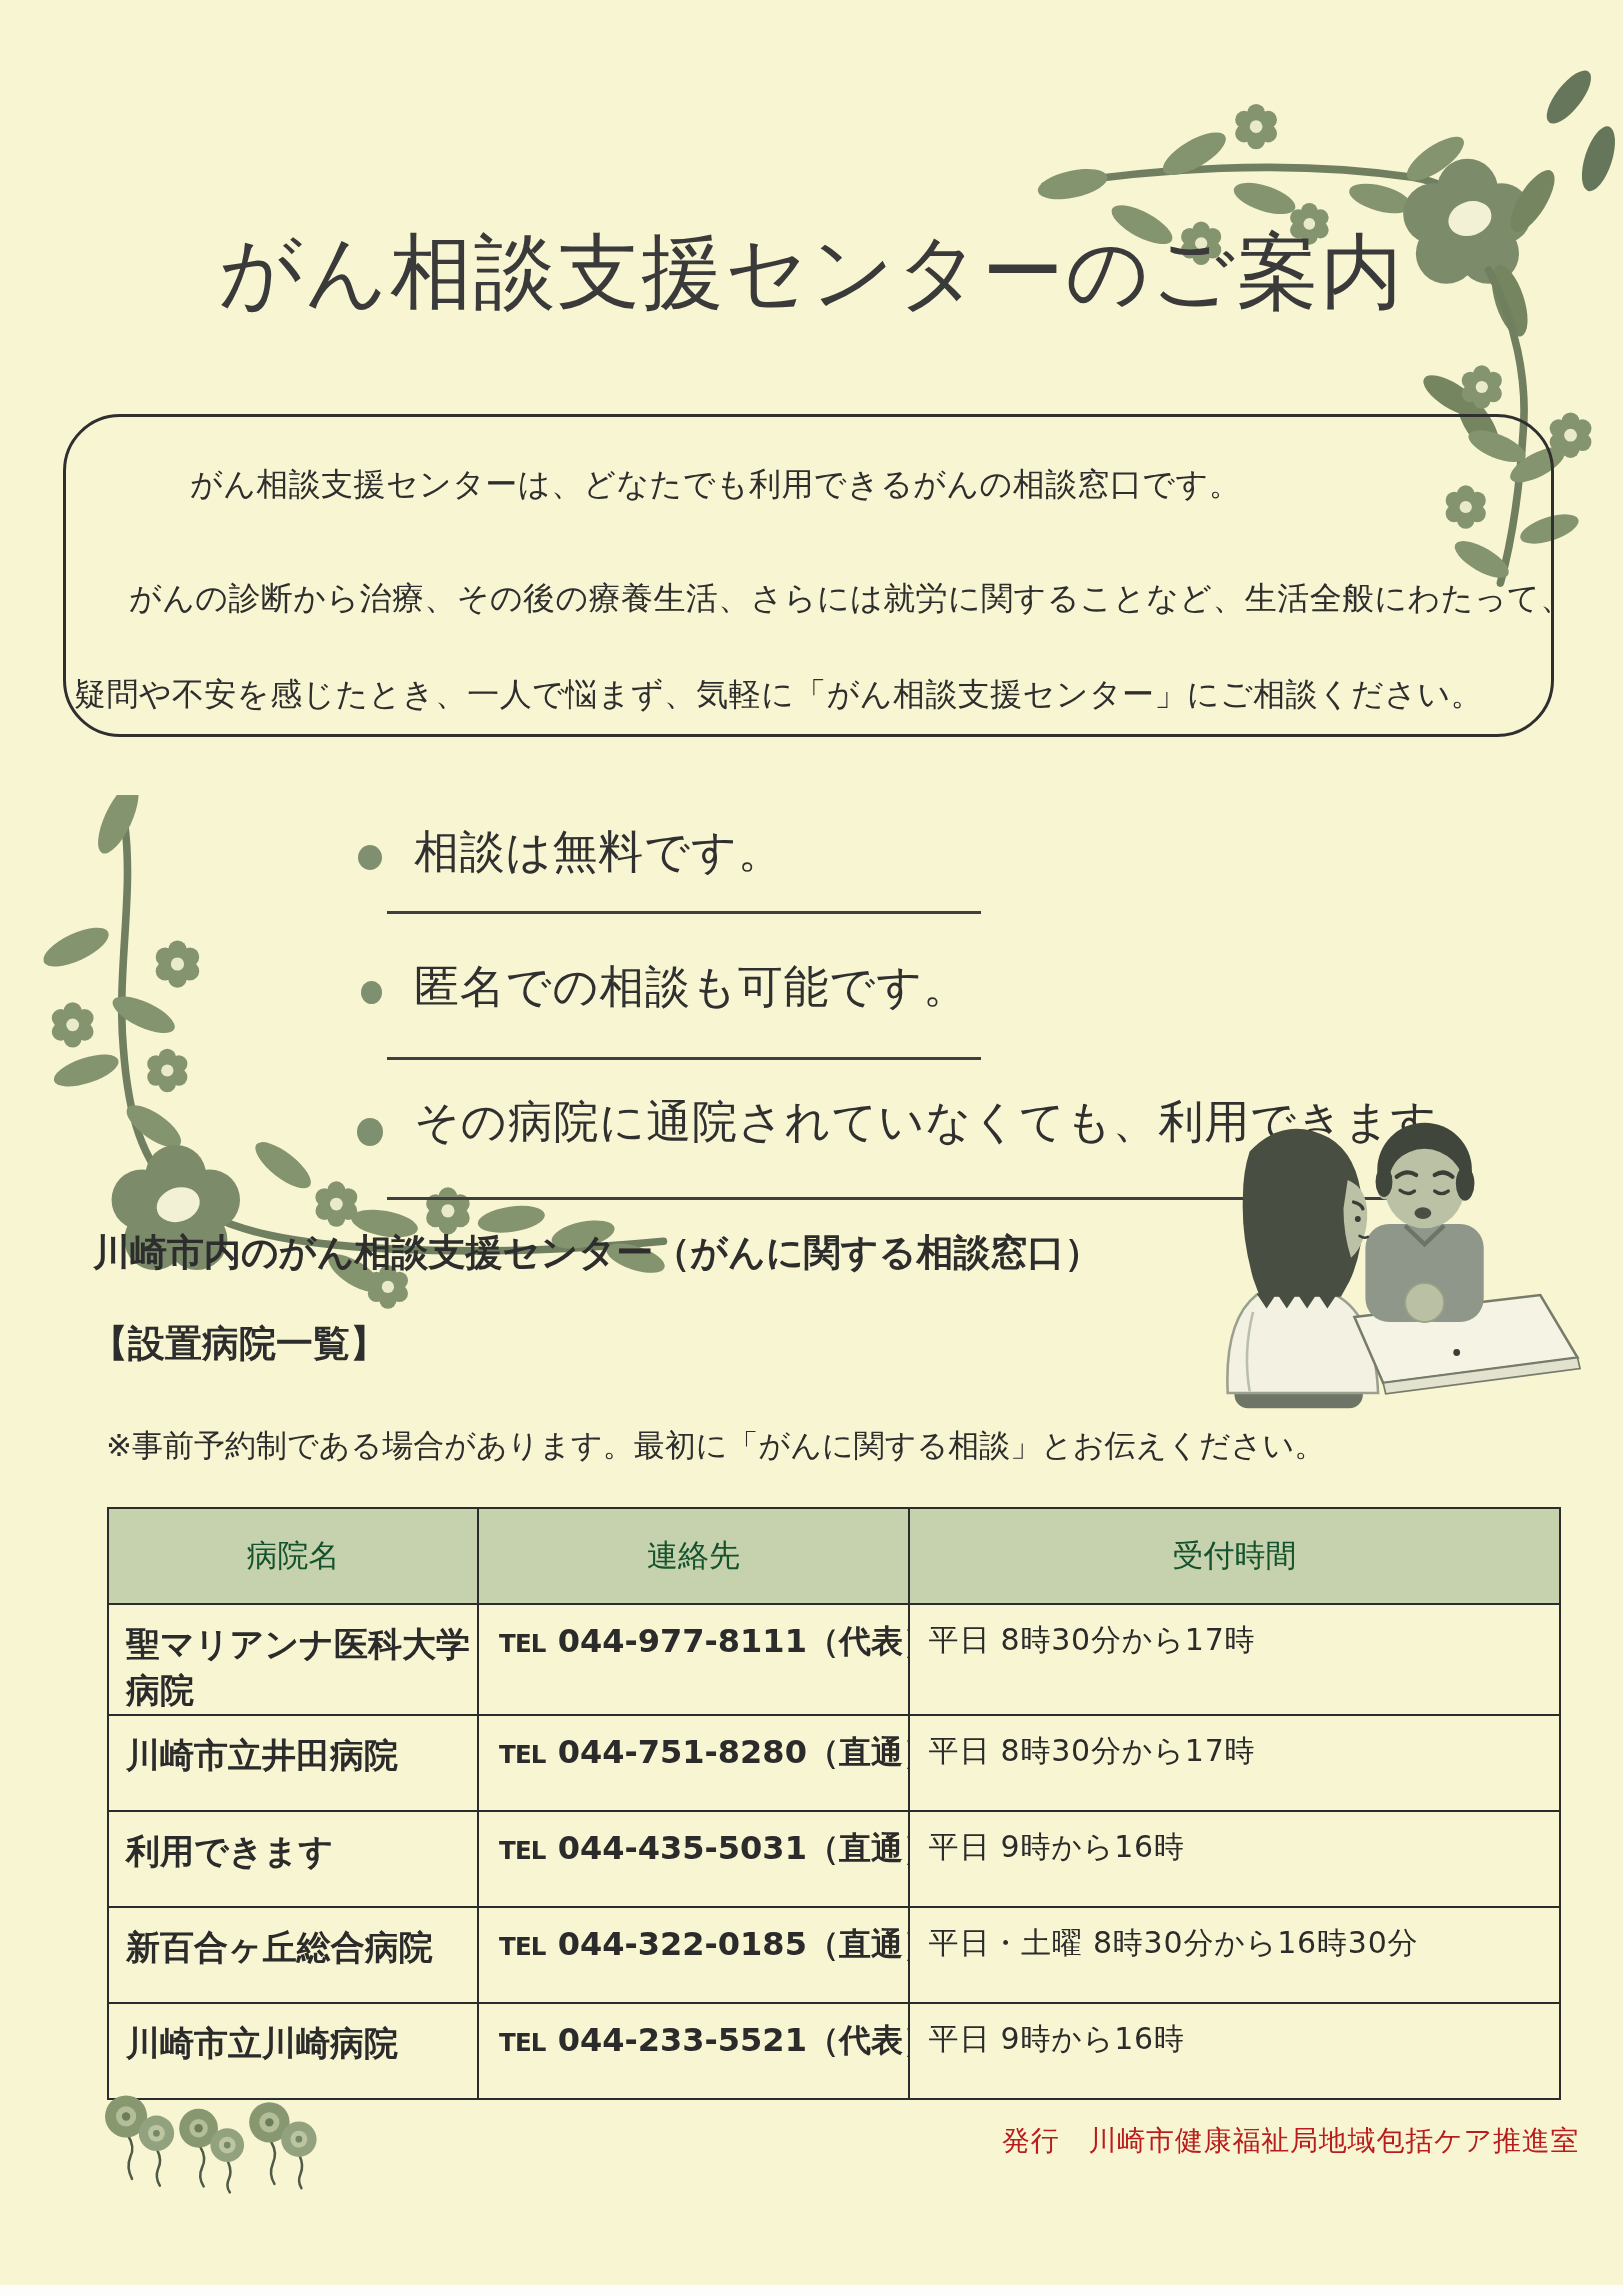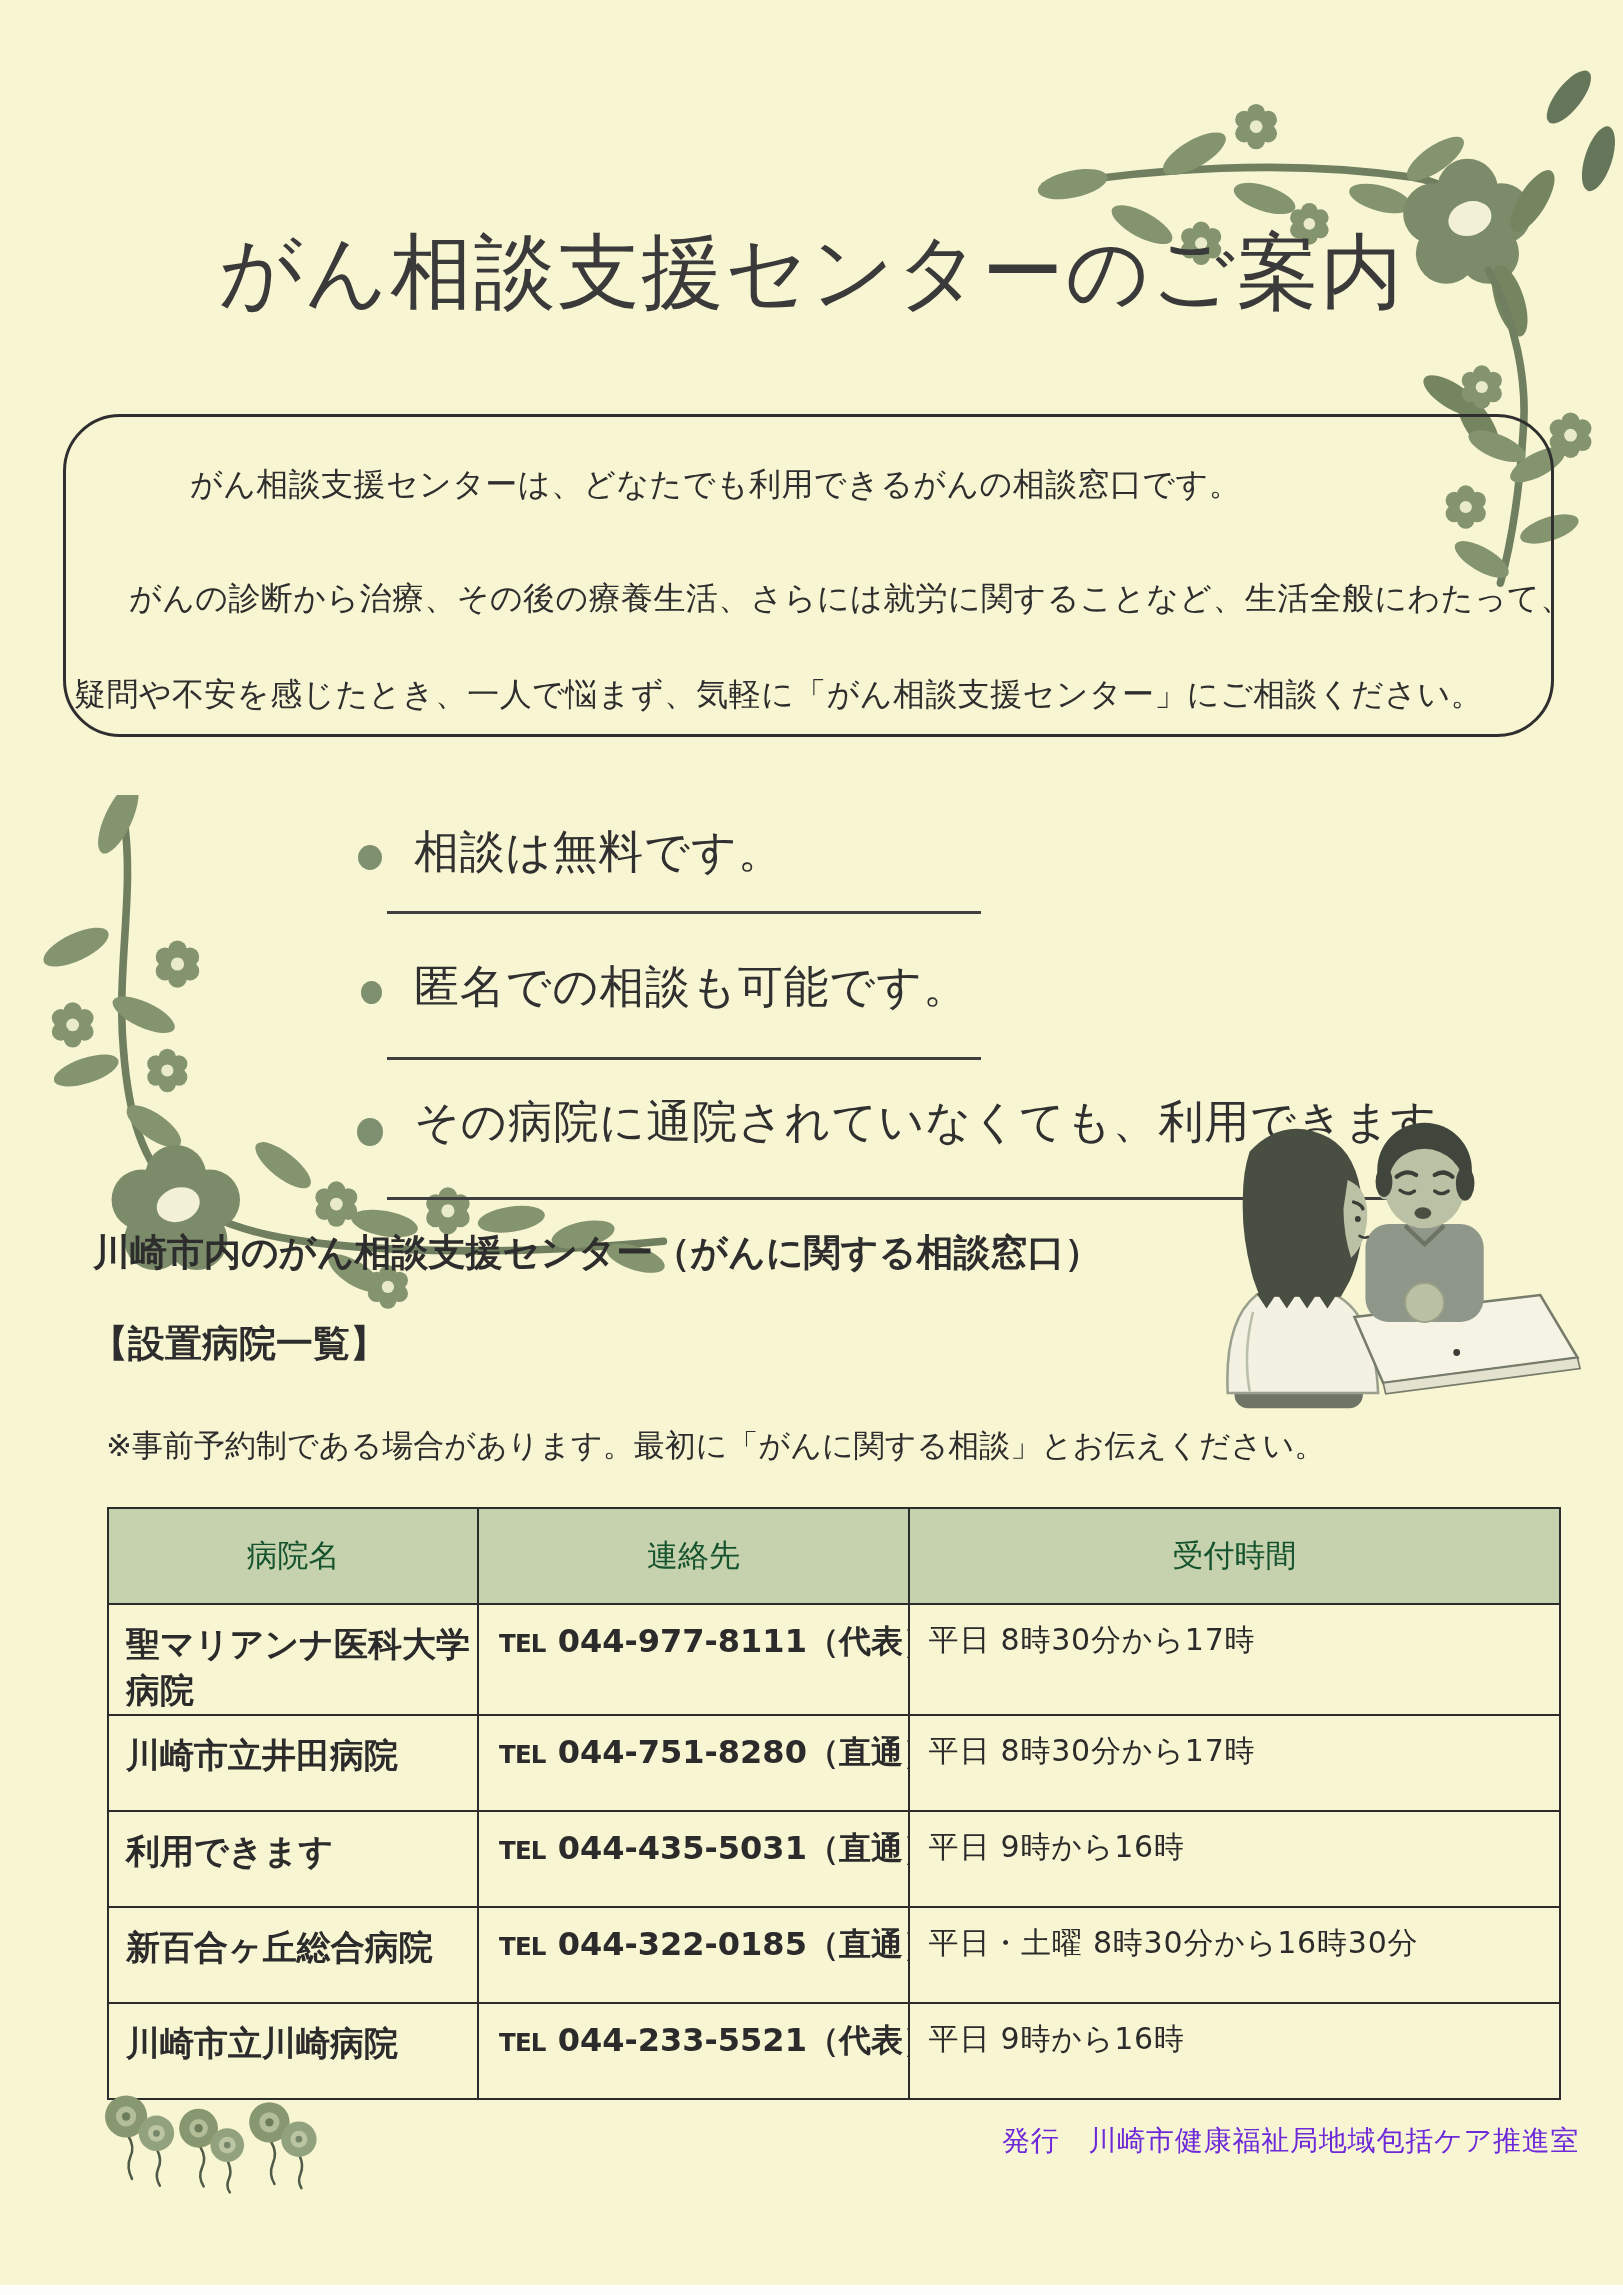--- a/index.html
+++ b/index.html
@@ -69,21 +69,21 @@
     height:96px;background:#c6d2ae;
     font-size:31px;font-weight:normal;color:#14532d;
     text-align:center;vertical-align:middle;
   }
   table.hospitals td{height:96px;vertical-align:top;background:transparent;}
   td.name{font-size:34px;font-weight:bold;padding:17px 1px 0 17px;letter-spacing:0px;}
   td.tel{font-size:32px;font-weight:bold;padding:15px 5px 0 20px;white-space:nowrap;}
   td.tel .tel-label{font-size:24.5px;font-weight:bold;letter-spacing:-0.8px;margin-right:12px;}
   td.hours{font-size:30px;padding:15px 5px 0 18.6px;white-space:nowrap;letter-spacing:0.8px;}
   
-  .footer{left:1002px;top:2122px;font-size:28px;color:#6d28d9;white-space:nowrap;letter-spacing:0.8px;}
+  .footer{left:1002px;top:2122px;font-size:28px;color:#b91c1c;white-space:nowrap;letter-spacing:0.8px;}
   
   .scan-edge{left:0;top:2285px;width:1623px;height:10px;background:#fdfdfb;}
   svg{display:block;}
 </style>
 </head>
 <body>
 
 <div class="page">
 
   <svg class="abs" style="left:1015px;top:59px;" width="609" height="541" viewBox="0 0 720 640" aria-hidden="true">

